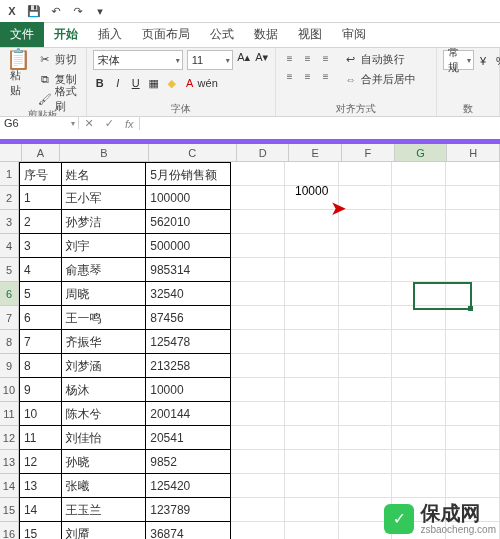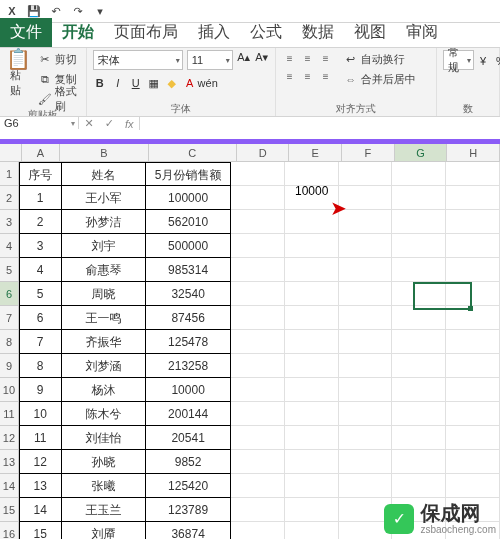--- a/index.html
+++ b/index.html
@@ -39,21 +39,21 @@
   }
   .tabs {
     height: 24px;
     background: #fff;
     display: flex;
     align-items: flex-end;
     border-bottom: 1px solid #d4d4d4;
   }
   .tab {
     padding: 4px 10px;
-    font-size: 16px;
+    font-size: 12px;
     color: #444;
     cursor: pointer;
   }
   .tab.file {
     background: #217346;
     color: #fff;
   }
   .tab.active {
     font-weight: bold;
     color: #217346;
@@ -255,21 +255,21 @@
 
   
   .tbl .cell.c-a, .tbl .cell.c-b, .tbl .cell.c-c {
     border-right: 1px solid #000;
     border-bottom: 1px solid #000;
   }
   .tbl-top .cell.c-a, .tbl-top .cell.c-b, .tbl-top .cell.c-c {
     border-top: 1px solid #000;
   }
   .tbl .cell.c-a { border-left: 1px solid #000; }
-  .ctr { text-align: center; }
+  .ctr { text-align: left; }
 
   .floating-value {
     position: absolute;
     font-size: 12px;
     color: #000;
   }
   .cursor {
     position: absolute;
     font-size: 20px;
     color: #d40000;
@@ -330,22 +330,22 @@
   <span class="qat-btn excel-logo">X</span>
   <span class="qat-btn">💾</span>
   <span class="qat-btn">↶</span>
   <span class="qat-btn">↷</span>
   <span class="qat-btn">▾</span>
 </div>
 
 <div class="tabs">
   <div class="tab file">文件</div>
   <div class="tab active">开始</div>
+  <div class="tab">插入</div>
   <div class="tab">页面布局</div>
-  <div class="tab">插入</div>
   <div class="tab">公式</div>
   <div class="tab">数据</div>
   <div class="tab">视图</div>
   <div class="tab">审阅</div>
 </div>
 
 <div class="ribbon">
   <div class="ribbon-group" style="width:82px">
     <div class="group-body">
       <div class="big-btn">

